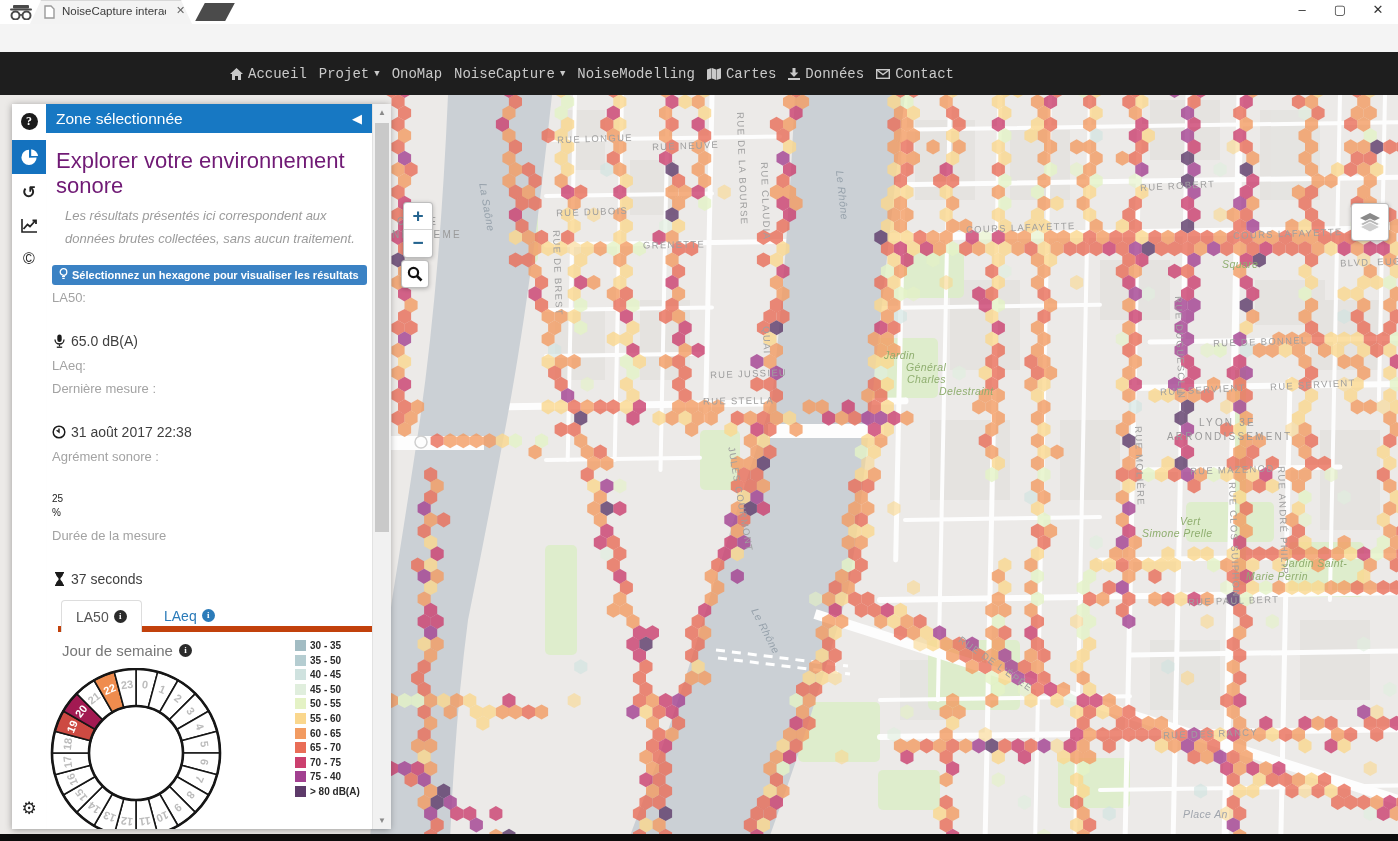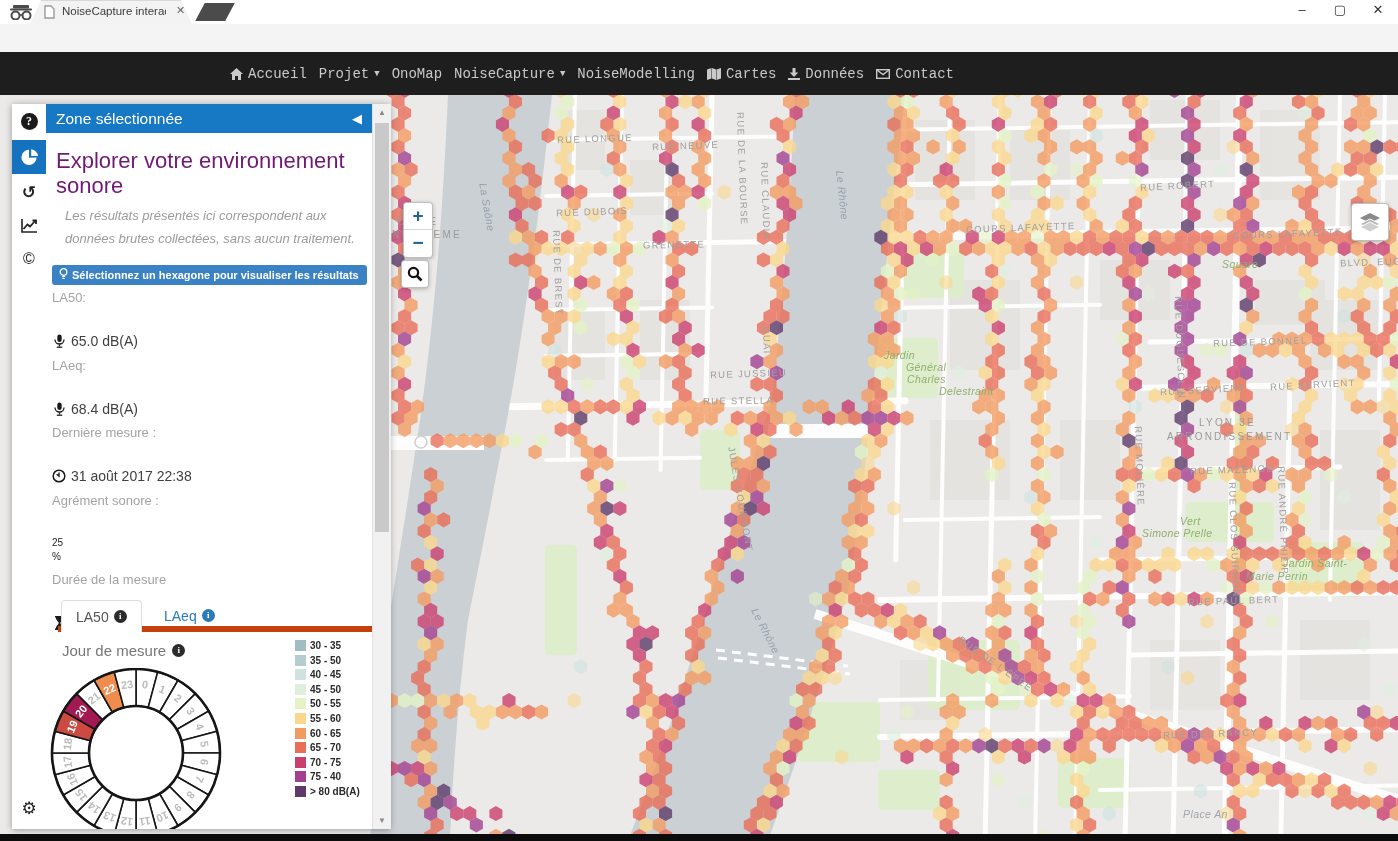--- a/index.html
+++ b/index.html
@@ -1767,31 +1767,20 @@
                 <path d="M1 5.5 a4.5 4.5 0 0 0 9 0" fill="none" stroke="#1b1b1b" stroke-width="1.3"></path>
                 <line x1="5.5" y1="10.5" x2="5.5" y2="12.5" stroke="#1b1b1b" stroke-width="1.3"></line>
                 <line x1="2.8" y1="13.2" x2="8.2" y2="13.2" stroke="#1b1b1b" stroke-width="1.3"></line>
               </svg>
             </span>
             <span>65.0 dB(A)</span>
           </div>
         </div>
         <div class="stat">
           <div class="sl">LAeq:</div>
-          <div class="sv">
-            <span class="ic">
-              <svg width="11" height="14" viewBox="0 0 11 14">
-                <rect x="3.3" y="0.5" width="4.4" height="7.5" rx="2.2" fill="#1b1b1b"></rect>
-                <path d="M1 5.5 a4.5 4.5 0 0 0 9 0" fill="none" stroke="#1b1b1b" stroke-width="1.3"></path>
-                <line x1="5.5" y1="10.5" x2="5.5" y2="12.5" stroke="#1b1b1b" stroke-width="1.3"></line>
-                <line x1="2.8" y1="13.2" x2="8.2" y2="13.2" stroke="#1b1b1b" stroke-width="1.3"></line>
-              </svg>
-            </span>
-            <span>68.4 dB(A)</span>
-          </div>
         </div>
         <div class="stat">
           <div class="sl">Dernière mesure :</div>
           <div class="sv">
             <span class="ic">
               <svg width="14" height="14" viewBox="0 0 14 14">
                 <circle cx="7" cy="7" r="5.8" fill="none" stroke="#1b1b1b" stroke-width="1.5"></circle>
                 <path d="M7 3.6 V7 L4.6 5.2" fill="none" stroke="#1b1b1b" stroke-width="1.4"></path>
               </svg>
             </span>
@@ -1824,21 +1813,21 @@
       <div id="tab1">
         <span>LA50</span>
         <span class="infoi">i</span>
       </div>
       <div id="tab2">
         <span>LAeq</span>
         <span class="infoi blue">i</span>
       </div>
     </div>
     <div id="charttitle">
-      <span>Jour de mesure</span>
+      <span>Jour de semaine</span>
       <span class="infoi">i</span>
     </div>
     <div id="legend">
         <div class="lrow">
           <span class="lsw" style="background: rgb(162, 188, 195);"></span>
           <span class="ltx">30 - 35</span>
         </div>
         <div class="lrow">
           <span class="lsw" style="background: rgb(181, 205, 209);"></span>
           <span class="ltx">35 - 50</span>

